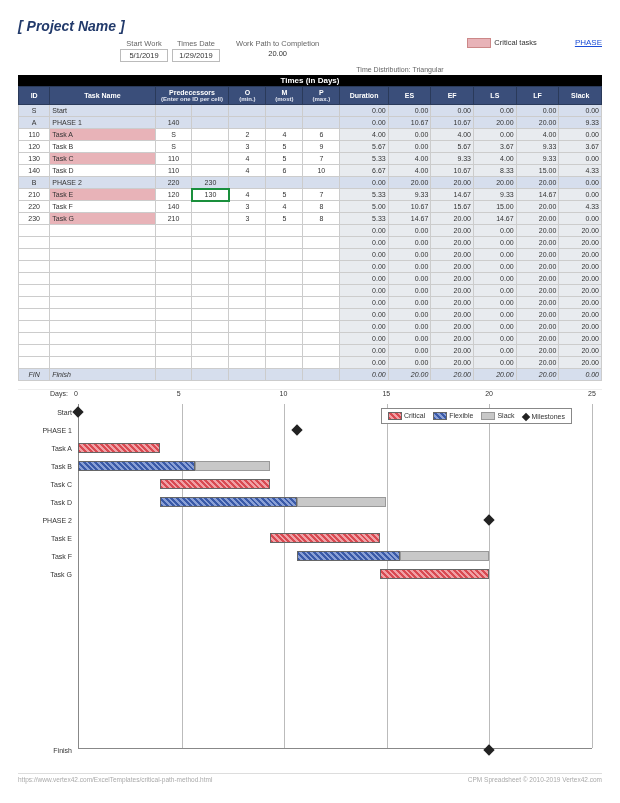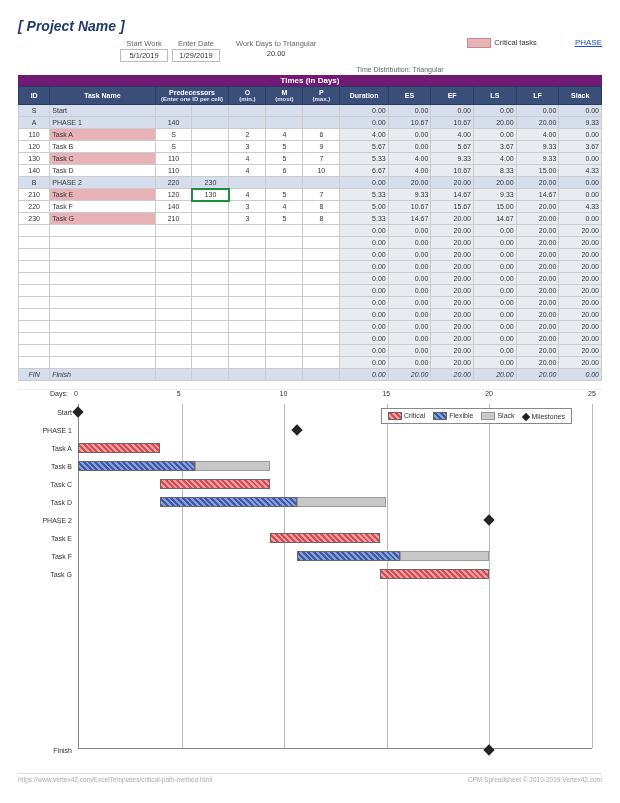--- a/index.html
+++ b/index.html
@@ -48,37 +48,37 @@
  <div class="hdr">
   <div class="pname">[ Project Name ]</div>
  </div>
  <div class="metabar">
   <div style="width:98px"></div>
   <div class="metacol">
         <div class="metalbl">Start Work</div>
         <div class="metaval">5/1/2019</div>
       </div>
   <div class="metacol">
-        <div class="metalbl">Enter Date</div>
+        <div class="metalbl">Times Date</div>
         <div class="metaval">1/29/2019</div>
       </div>
   <div class="metacol" style="margin-left:10px">
-        <div class="metalbl">Work Days to Triangular</div>
+        <div class="metalbl">Work Path to Completion</div>
         <div style="text-align:center">20.00</div>
       </div>
   <div style="flex:1"></div>
   <div><span class="crit-swatch"></span><span>Critical tasks</span></div>
   <div style="width:30px"></div>
   <a href="#" class="help">PHASE</a>
  </div>
  <div class="dist">
   <span style="margin-left:180px">Time Distribution:</span>
   <span>Triangular</span>
  </div>
- <div style="text-align:center;font-weight:bold;font-size:8px;background:#701a75;color:#fff;padding:1px">Times (in Days)</div>
+ <div style="text-align:center;font-weight:bold;font-size:8px;background:#000000;color:#fff;padding:1px">Times (in Days)</div>
  <table class="tbl">
   <colgroup>
         <col style="width:22px">
         <col style="width:74px">
         <col style="width:26px">
         <col style="width:26px">
         <col style="width:26px">
         <col style="width:26px">
         <col style="width:26px">
         <col style="width:34px">

